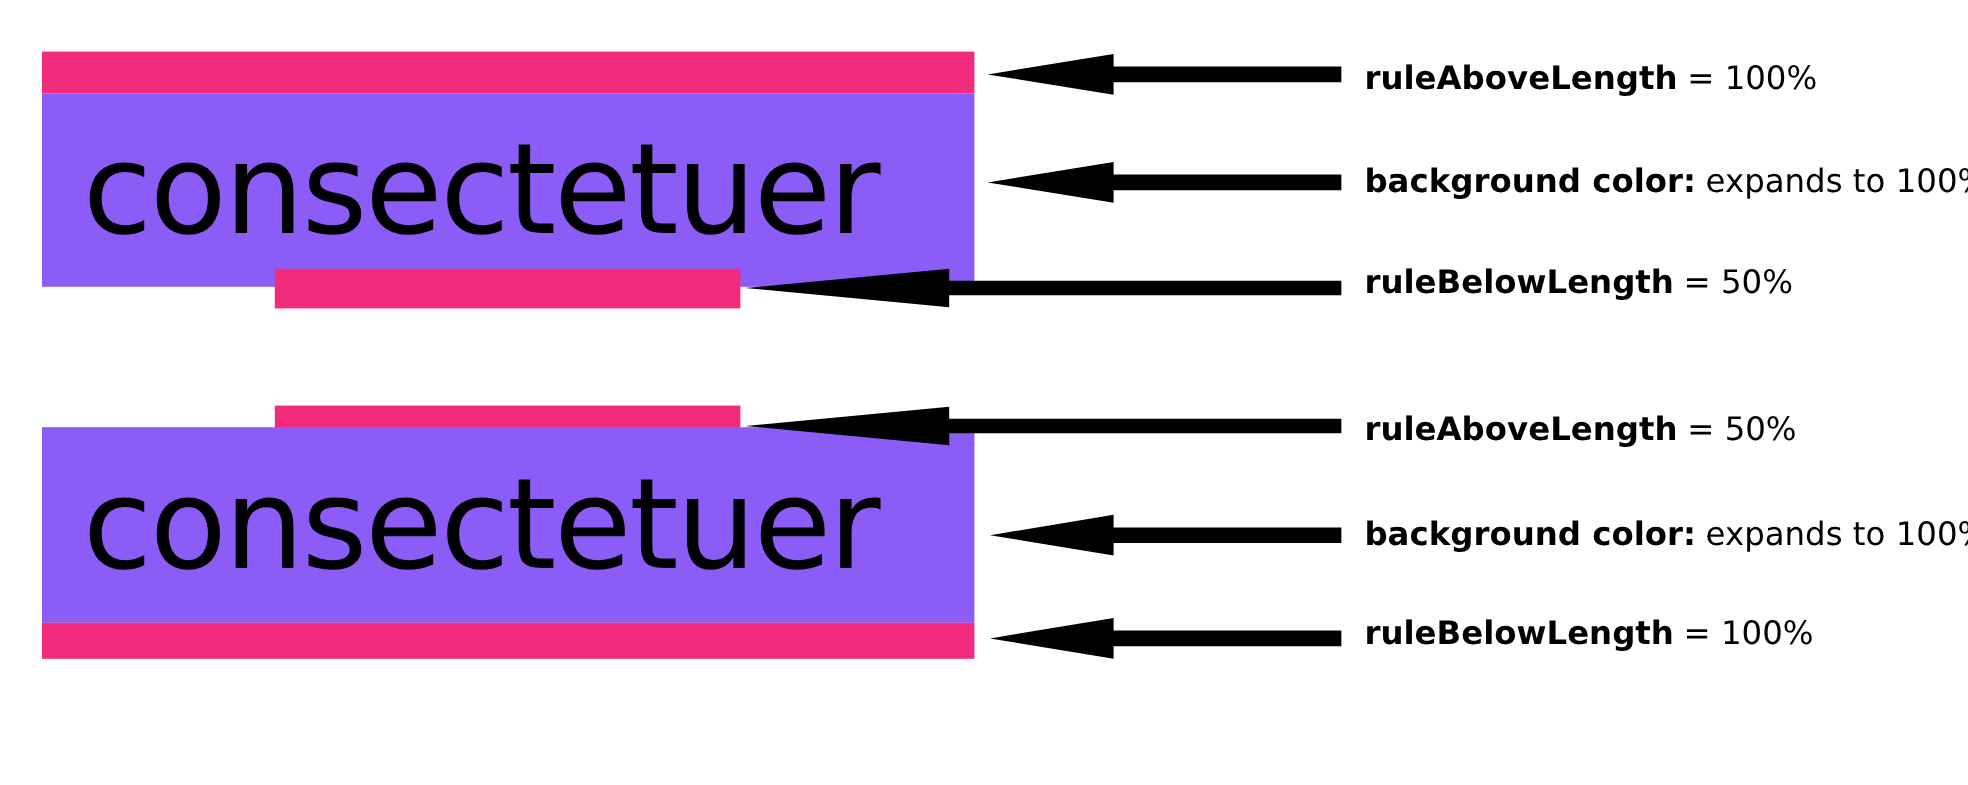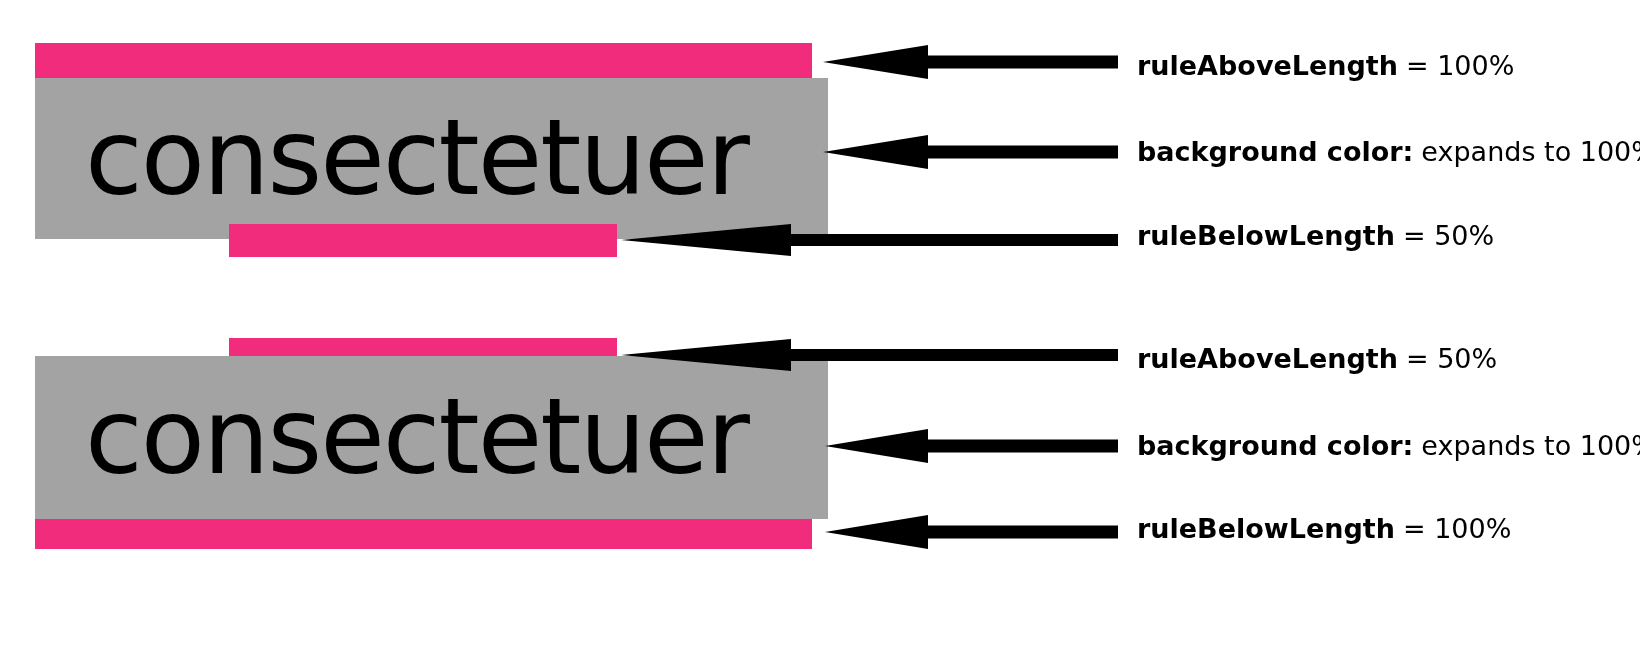--- a/index.html
+++ b/index.html
@@ -14,24 +14,23 @@
     height: 654px;
     background: #ffffff;
     overflow: hidden;
   }
   .rule {
     position: absolute;
     background: #F22C7D;
   }
   .bg {
     position: absolute;
-    background: #a3a3a3;
+    background: #8b5cf6;
     display: flex;
     align-items: center;
-    padding-left: 16px;
   }
   .word {
     font-size: 105px;
     font-weight: 400;
     color: #000000;
     letter-spacing: -2px;
     padding-left: 34px;
     white-space: nowrap;
     line-height: 1;
   }

